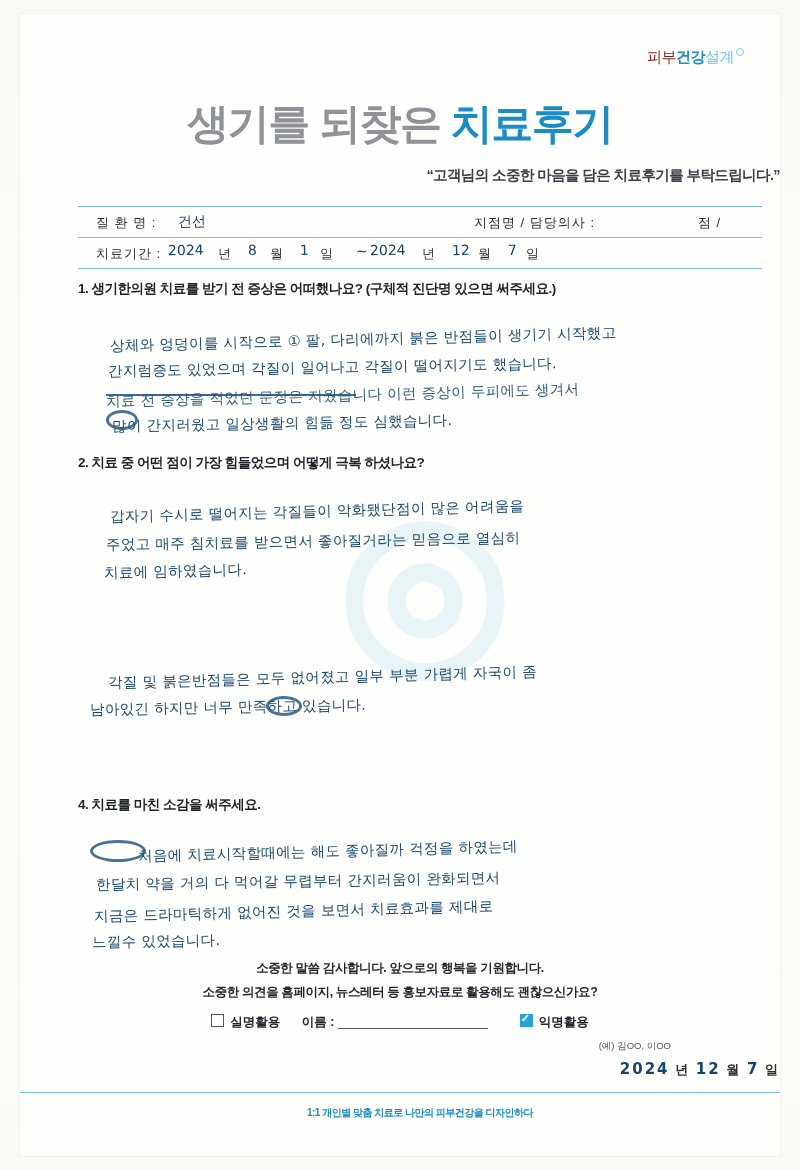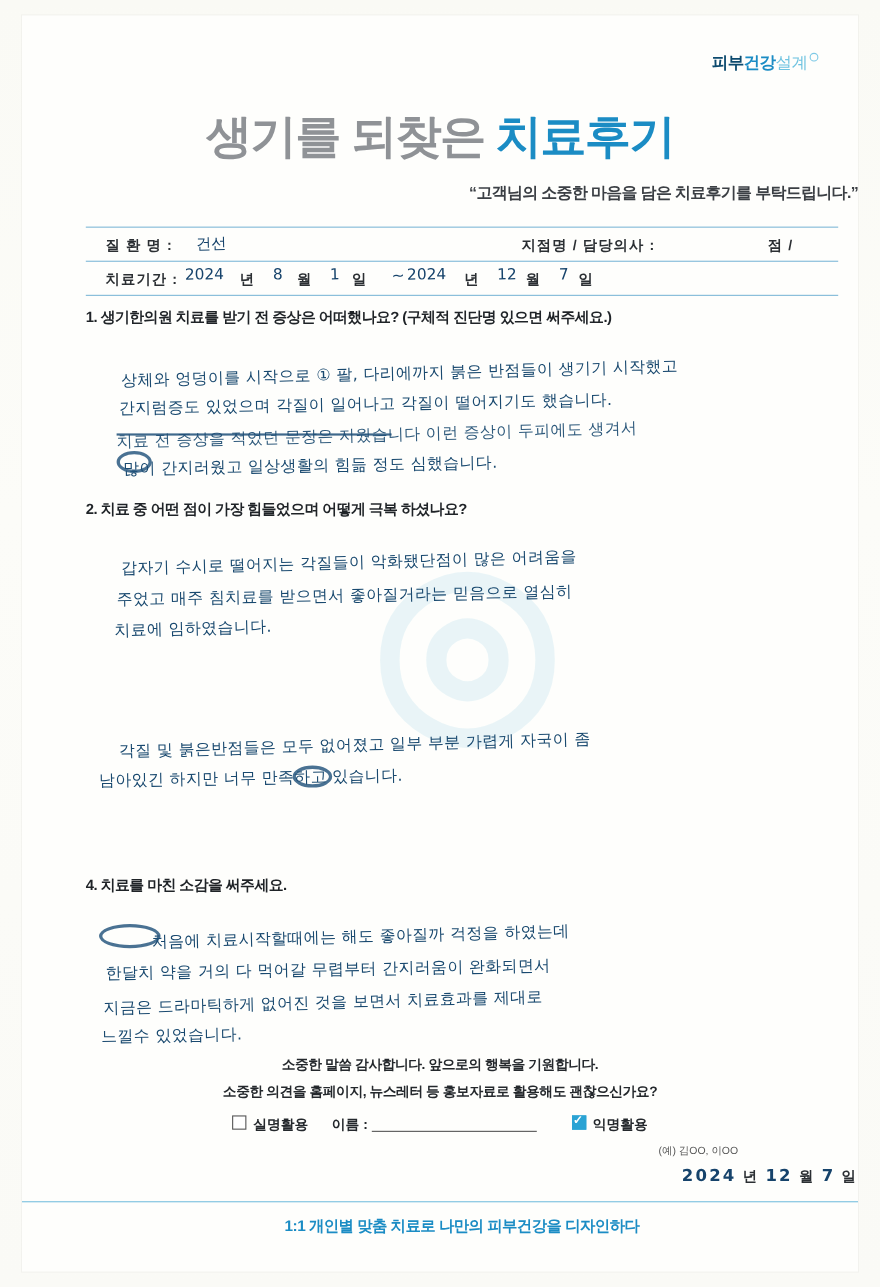--- a/index.html
+++ b/index.html
@@ -40,21 +40,21 @@
   .brand {
     position: absolute;
     right: 36px;
     top: 34px;
     font-size: 15px;
     letter-spacing: -0.5px;
     color: #2f9fd0;
     font-weight: 700;
     white-space: nowrap;
   }
-  .brand .b-light { color: #0c4a6e; font-weight: 700; }
+  .brand .b-light { color: #7f1d1d; font-weight: 400; }
   .brand .b-dark { color: #1b8cc4; font-weight: 800; }
   .brand .b-thin { color: #6fc3e0; font-weight: 500; }
   .brand .b-dot {
     display: inline-block;
     width: 6px; height: 6px;
     border: 1.5px solid #7ec9e6;
     border-radius: 50%;
     margin-left: 2px;
     vertical-align: super;
   }
@@ -94,21 +94,21 @@
   .info-row {
     position: relative;
     height: 30px;
     border-bottom: 1.2px solid #7fb8d8;
   }
   .info-row:first-child { border-top: 1.2px solid #7fb8d8; }
   .lbl {
     position: absolute;
     top: 7px;
     font-size: 13px;
-    font-weight: 700;
+    font-weight: 400;
     color: #2b2f33;
     letter-spacing: 1px;
     white-space: nowrap;
   }
   .hand {
     position: absolute;
     font-family: "DejaVu Sans", sans-serif;
     color: #16436b;
     font-size: 14px;
     white-space: nowrap;
@@ -240,21 +240,21 @@
     left: 20px;
     right: 20px;
     top: 1092px;
     border-top: 1.5px solid #79c0de;
   }
   .bottom-text {
     position: absolute;
     left: 0; right: 0;
     top: 1106px;
     text-align: center;
-    font-size: 14px;
+    font-size: 10px;
     font-weight: 700;
     color: #1b8cc4;
     letter-spacing: -0.5px;
     padding-left: 40px;
   }
 </style>
 </head>
 <body>
 
 <div id="page">

